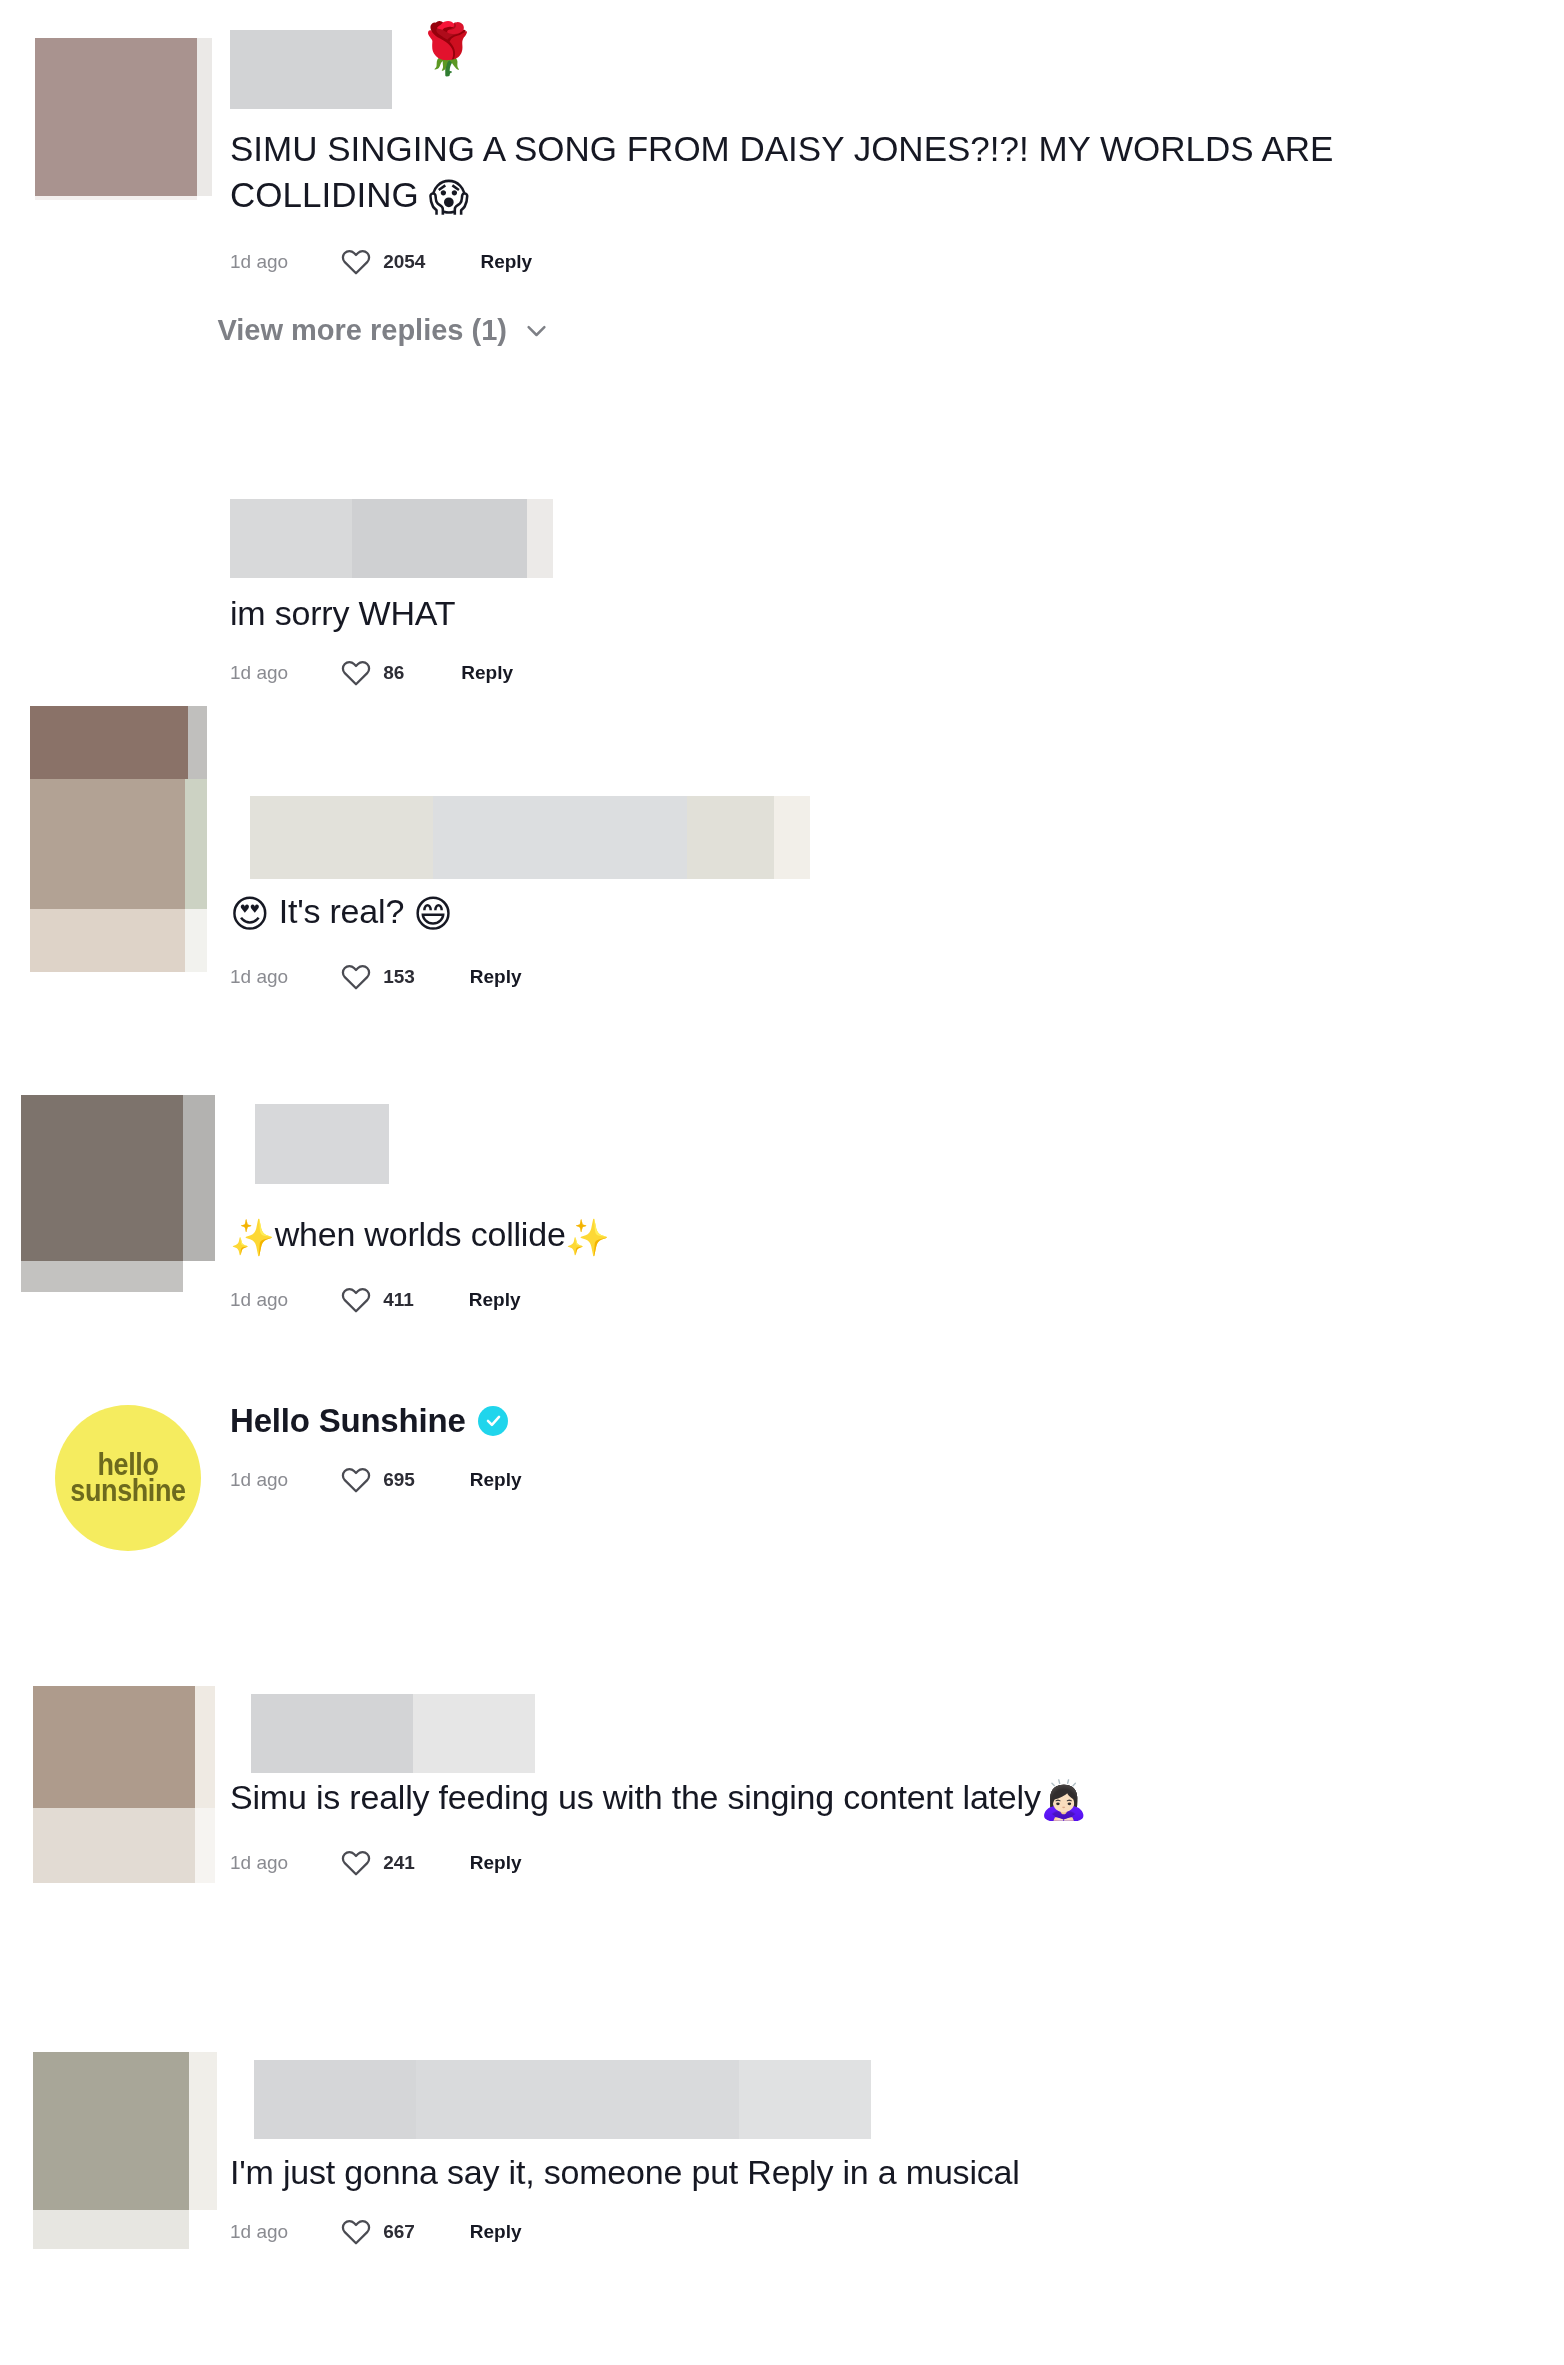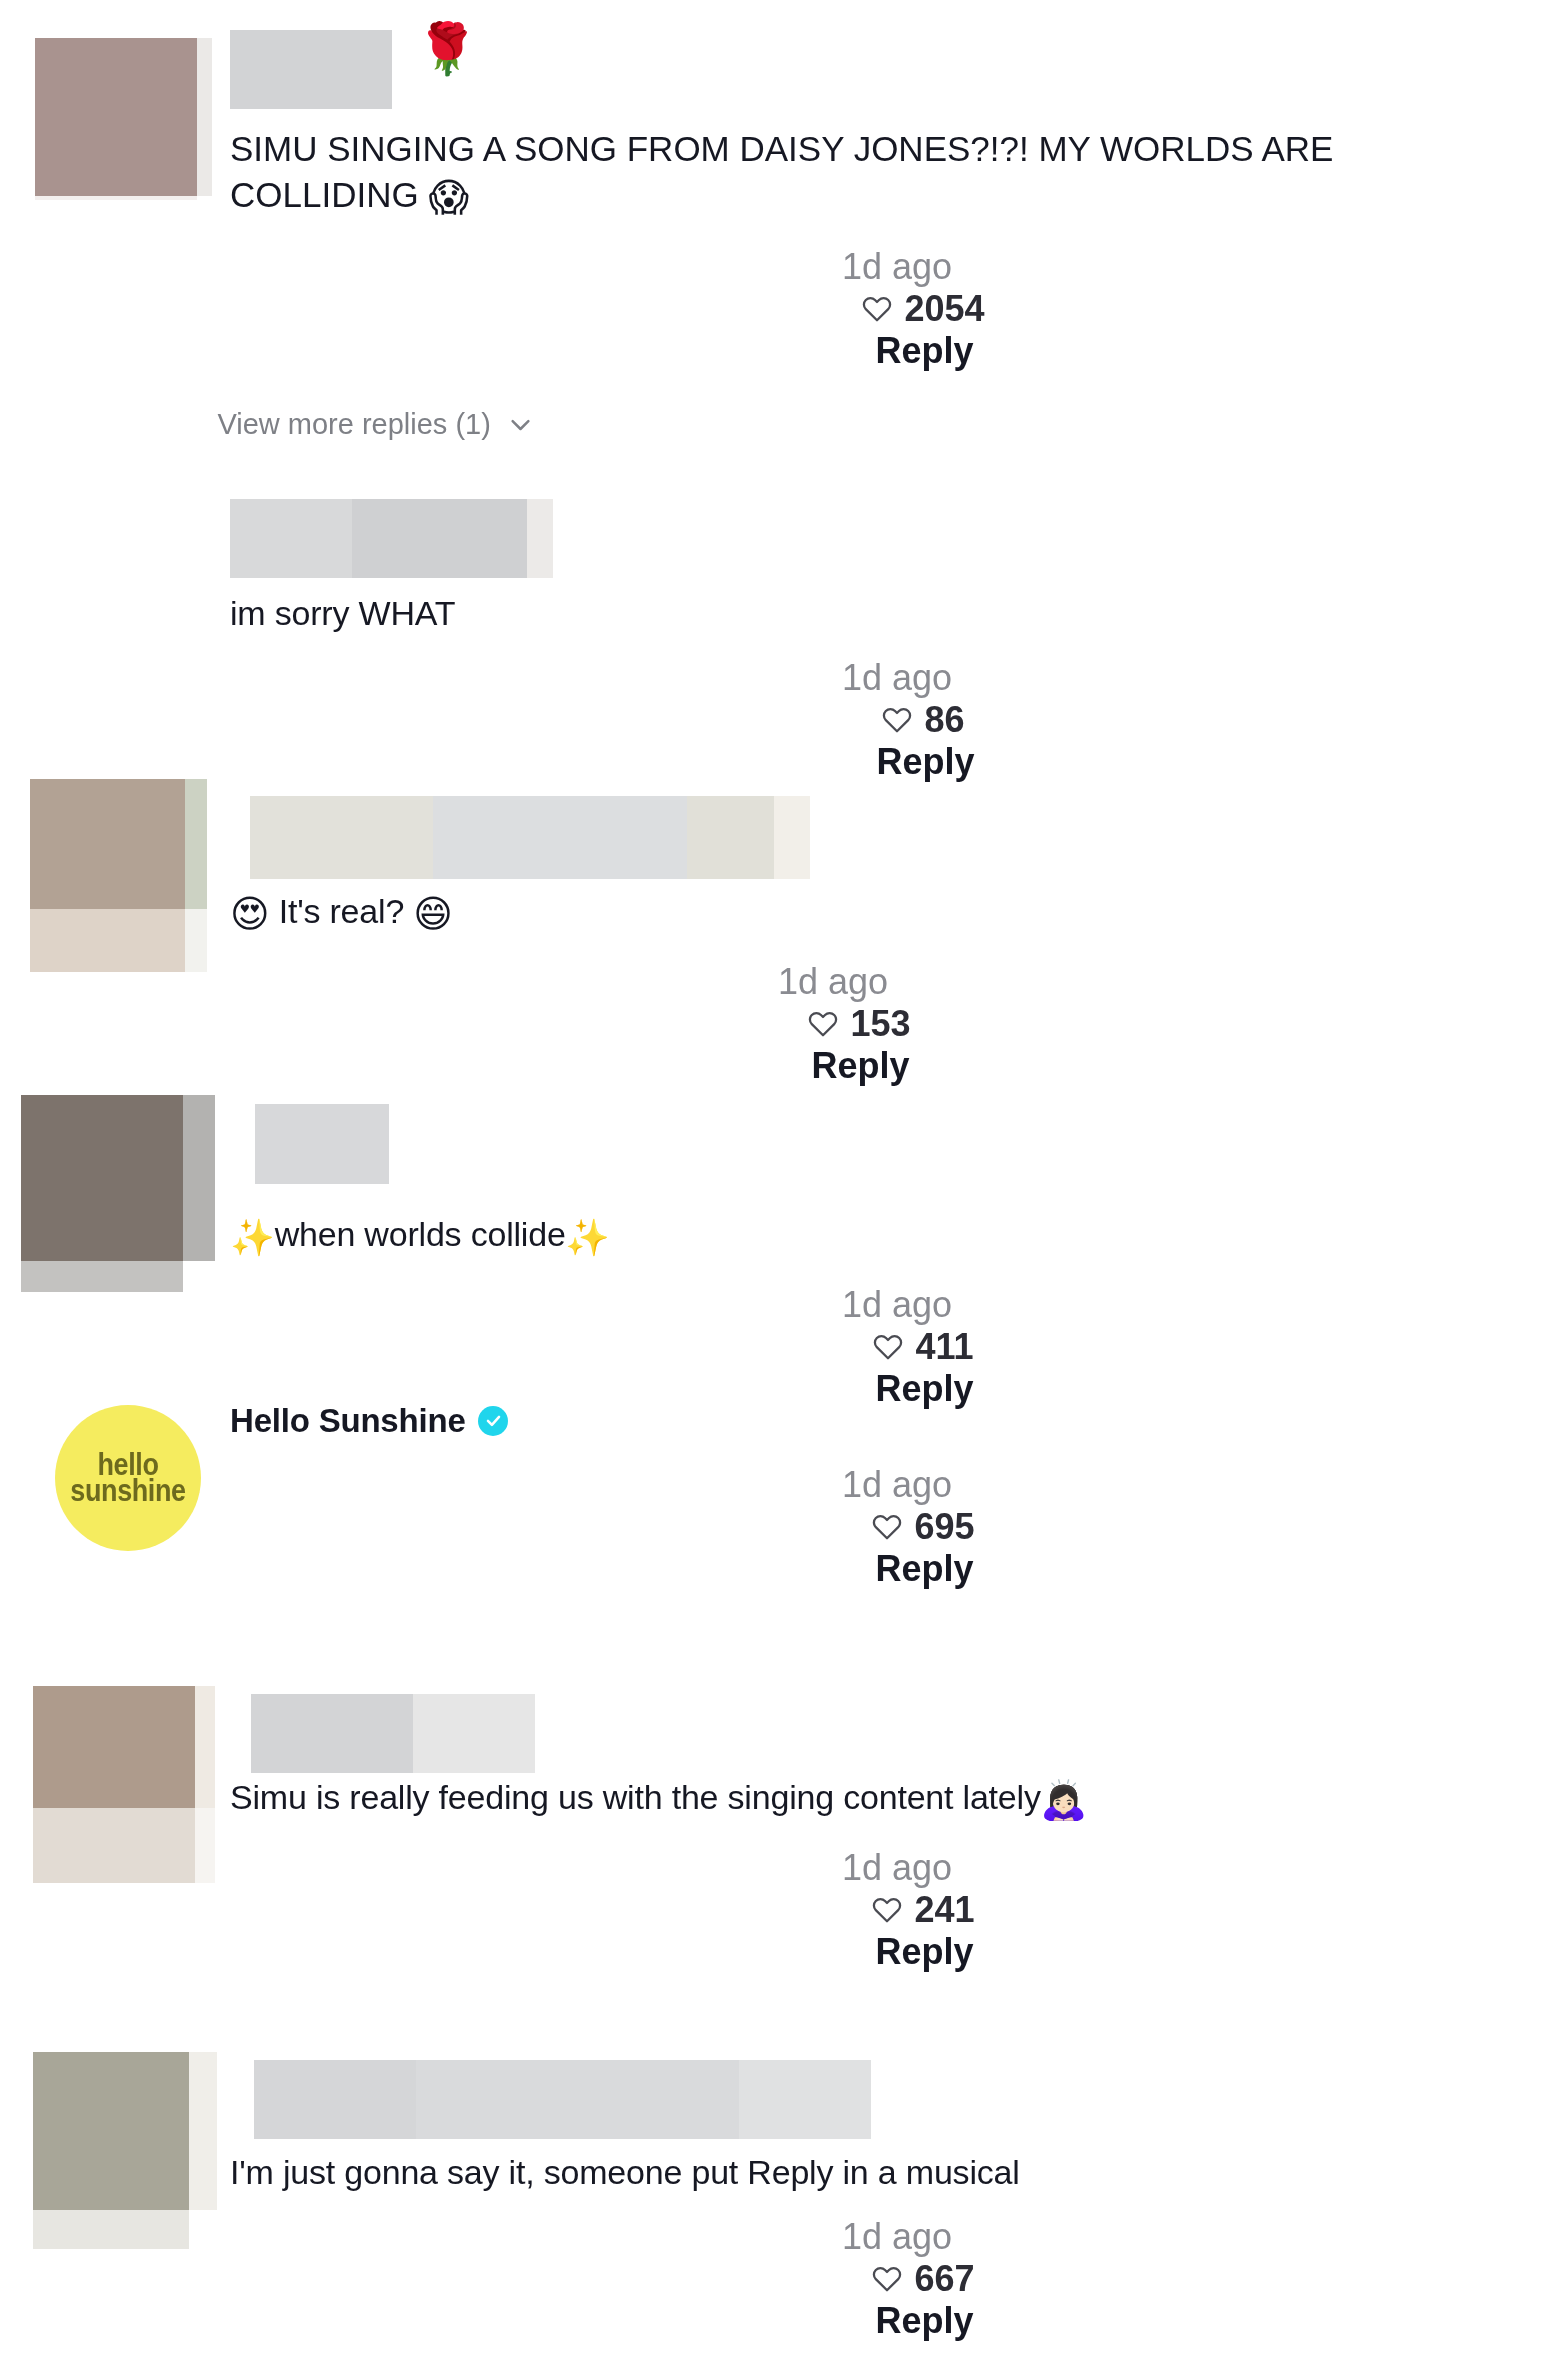--- a/index.html
+++ b/index.html
@@ -118,22 +118,21 @@
 
   .emoji {
     font-family: "DejaVu Sans", sans-serif;
     font-size: 0.96em;
     vertical-align: -0.10em;
   }
 
   .meta-row {
     display: flex;
     align-items: center;
-    font-size: 36px;
-    flex-direction: column;
+    font-size: 19px;
   }
   .meta-time {
     color: #8a8b91;
     font-weight: 400;
   }
   .like-group {
     display: inline-flex;
     align-items: center;
     color: #161823;
     font-weight: 700;
@@ -151,21 +150,21 @@
     color: #161823;
     font-weight: 700;
     cursor: pointer;
   }
 
   .view-more {
     display: inline-flex;
     align-items: center;
     font-size: 29px;
     color: #7e8086;
-    font-weight: 400;
+    font-weight: 700;
     cursor: pointer;
   }
   .chev {
     display: inline-block;
     width: 27px;
     height: 27px;
     margin-left: 16px;
   }
   .chev svg { display: block; width: 100%; height: 100%; }
 </style>

